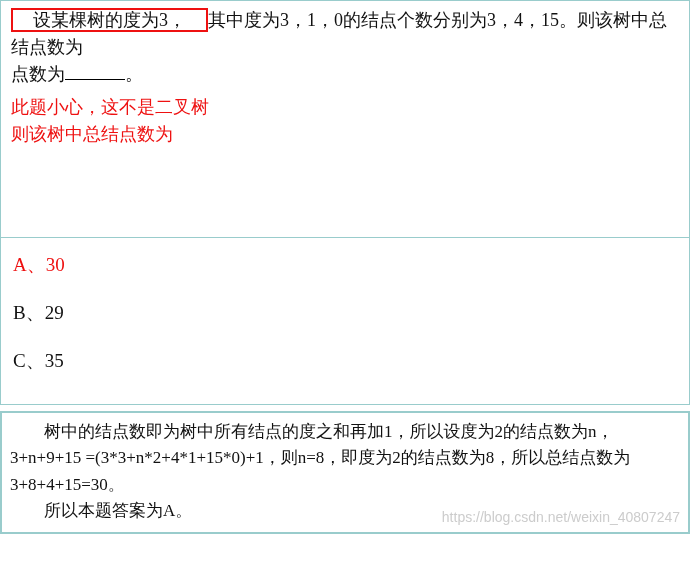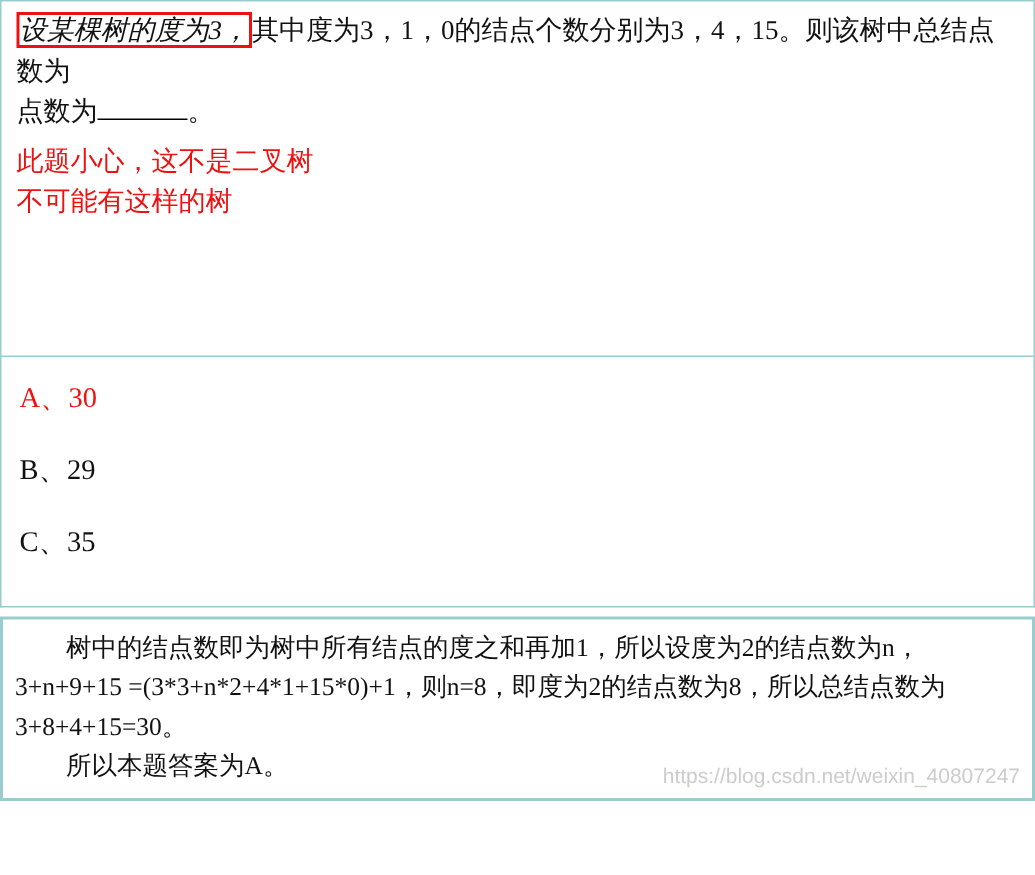--- a/index.html
+++ b/index.html
@@ -1,19 +1,19 @@
 <!DOCTYPE html>
 <html><head>
   <meta charset="utf-8">
   <style>
     * { margin: 0; padding: 0; box-sizing: border-box; }
     html, body { width: 690px; height: 583px; font-family: "Microsoft YaHei", SimSun, serif; background: #fff; }
     .page { width: 690px; }
     .question-box { border: 1px solid #9cc; padding: 6px 10px 8px 10px; font-size: 18px; line-height: 1.5; position: relative; }
-    .highlighted { border: 2px solid #e11; padding: 0 0; color: #111; font-style: italic; }
+    .highlighted { border: 2px solid #e11; padding: 0 20px; color: #111; }
     .q-rest { color: #111; }
     .blank { display: inline-block; border-bottom: 1px solid #000; width: 60px; height: 1em; vertical-align: baseline; }
     .note { color: #e11; text-align: left; font-size: 18px; margin-top: 6px; line-height: 1.5; }
     .options-box { border: 1px solid #9cc; border-top: none; padding: 14px 12px 30px 12px; font-size: 19px; }
     .opt { margin: 0 0 22px 0; color: #111; }
     .opt:last-child { margin-bottom: 0; }
     .opt.correct { color: #e11; }
     .explain-box { border: 2px solid #9cc; padding: 6px 8px 8px 8px; font-size: 17px; line-height: 1.55; color: #111; margin-top: 6px; position: relative; }
     .explain-box p { text-indent: 2em; margin: 0; }
     .watermark { position: absolute; right: 8px; bottom: 4px; color: #ccc; font-size: 14px; font-family: Arial, sans-serif; }
@@ -21,21 +21,21 @@
 </head>
 <body>
 
 <div class="page">
   <div class="question-box">
     <div>
       <span class="highlighted">设某棵树的度为3，</span><span class="q-rest">其中度为3，1，0的结点个数分别为3，4，15。则该树中总结点数为</span><span class="q-rest"><br>点数为<span class="blank"></span>。</span>
     </div>
     <div class="note">
       <div>此题小心，这不是二叉树</div>
-      <div>不可能有这样的树</div>
+      <div>则该树中总结点数为</div>
     </div>
     <br><br><br>
   </div>
 
   <div class="options-box">
     <div class="opt correct">A、30</div>
     <div class="opt">B、29</div>
     <div class="opt">C、35</div>
   </div>
 

